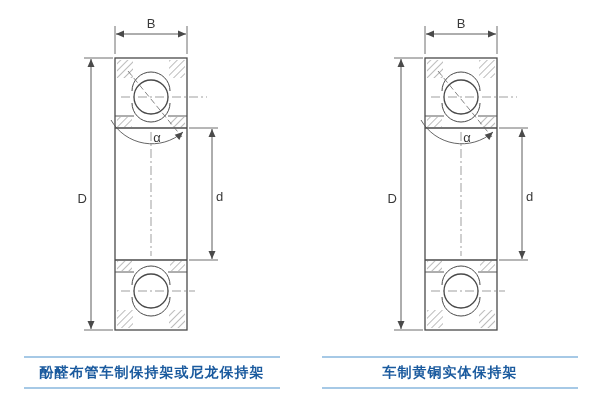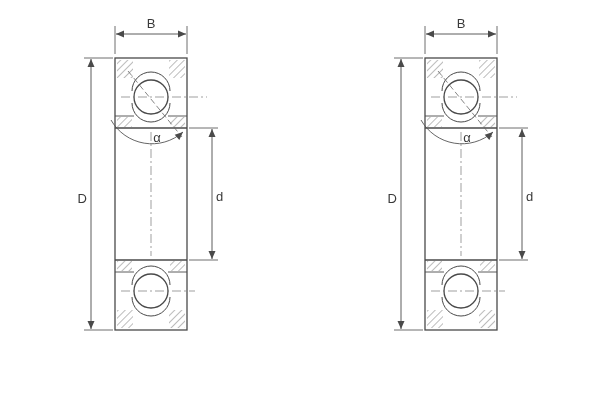--- a/index.html
+++ b/index.html
@@ -110,14 +110,20 @@
 
     <g>
       <use href="#bearing-geom" x="425" y="58"></use>
       <text x="461" y="28" text-anchor="middle">B</text>
       <text x="397" y="203" text-anchor="end">D</text>
       <text x="526" y="201" text-anchor="start">d</text>
       <text x="467" y="142" text-anchor="middle">α</text>
     </g>
   </svg>
 
+  <div class="caption caption-left">
+    <span>酚醛布管车制保持架或尼龙保持架</span>
+  </div>
+  <div class="caption caption-right">
+    <span>车制黄铜实体保持架</span>
+  </div>
 
 </div>
 
 </body></html>

